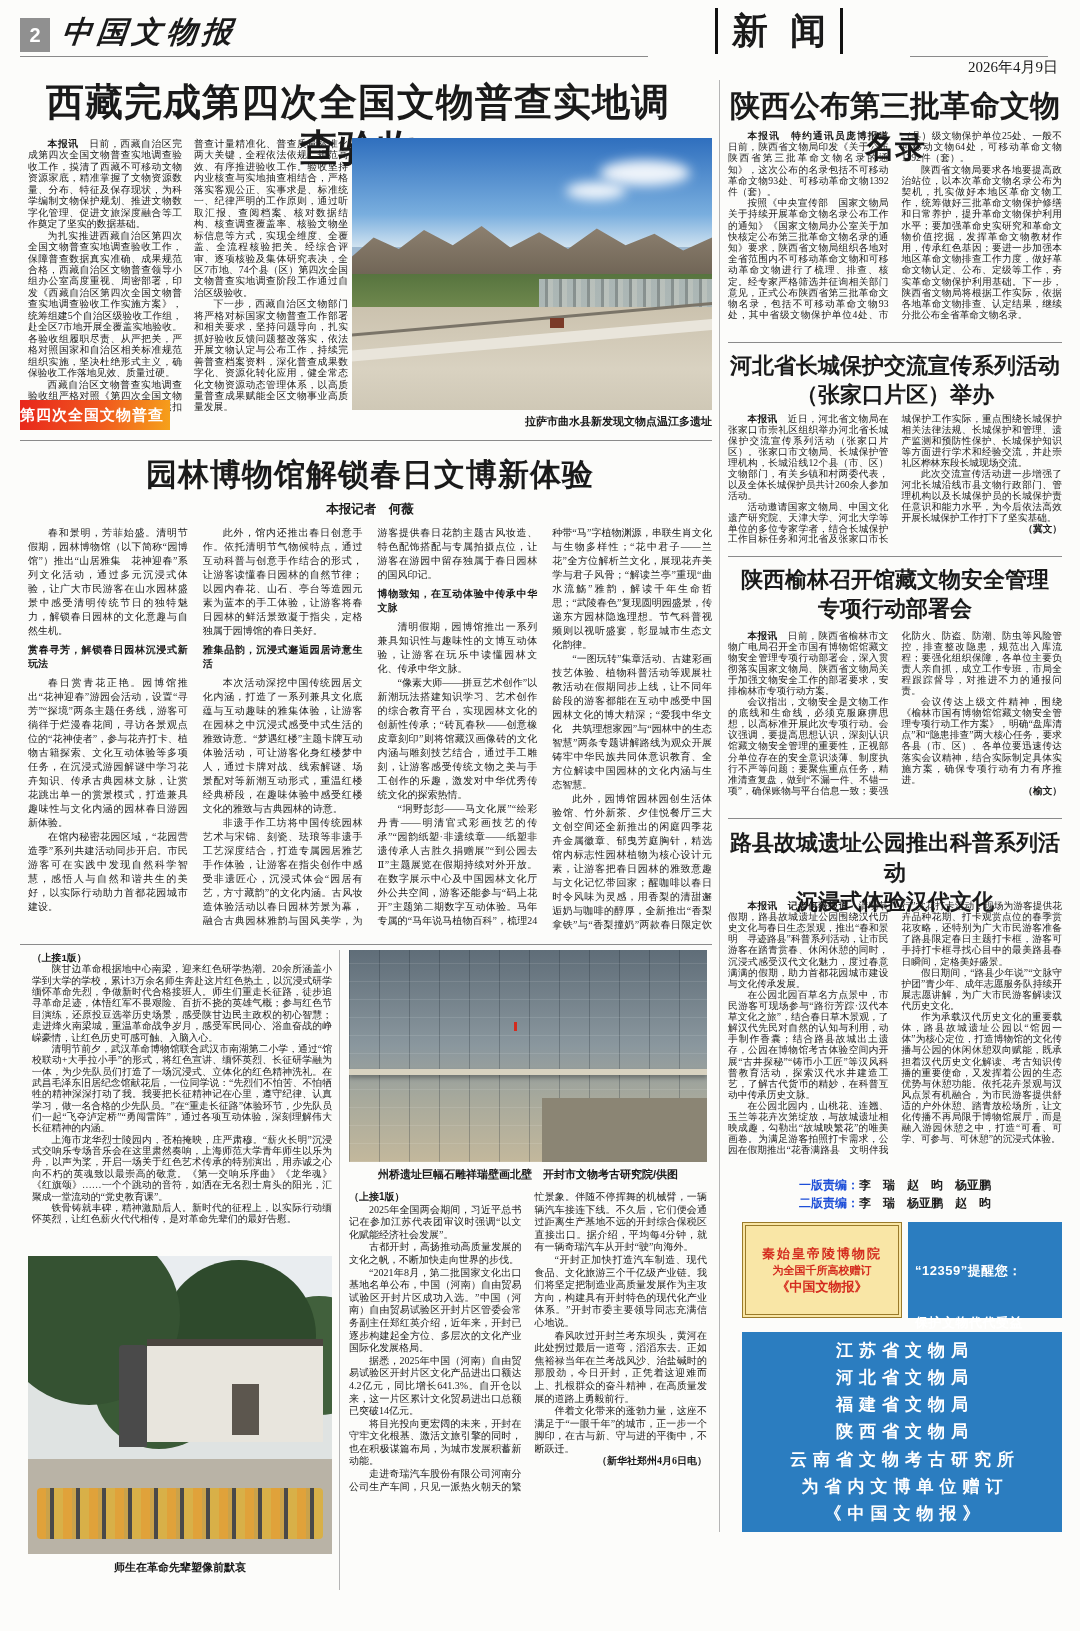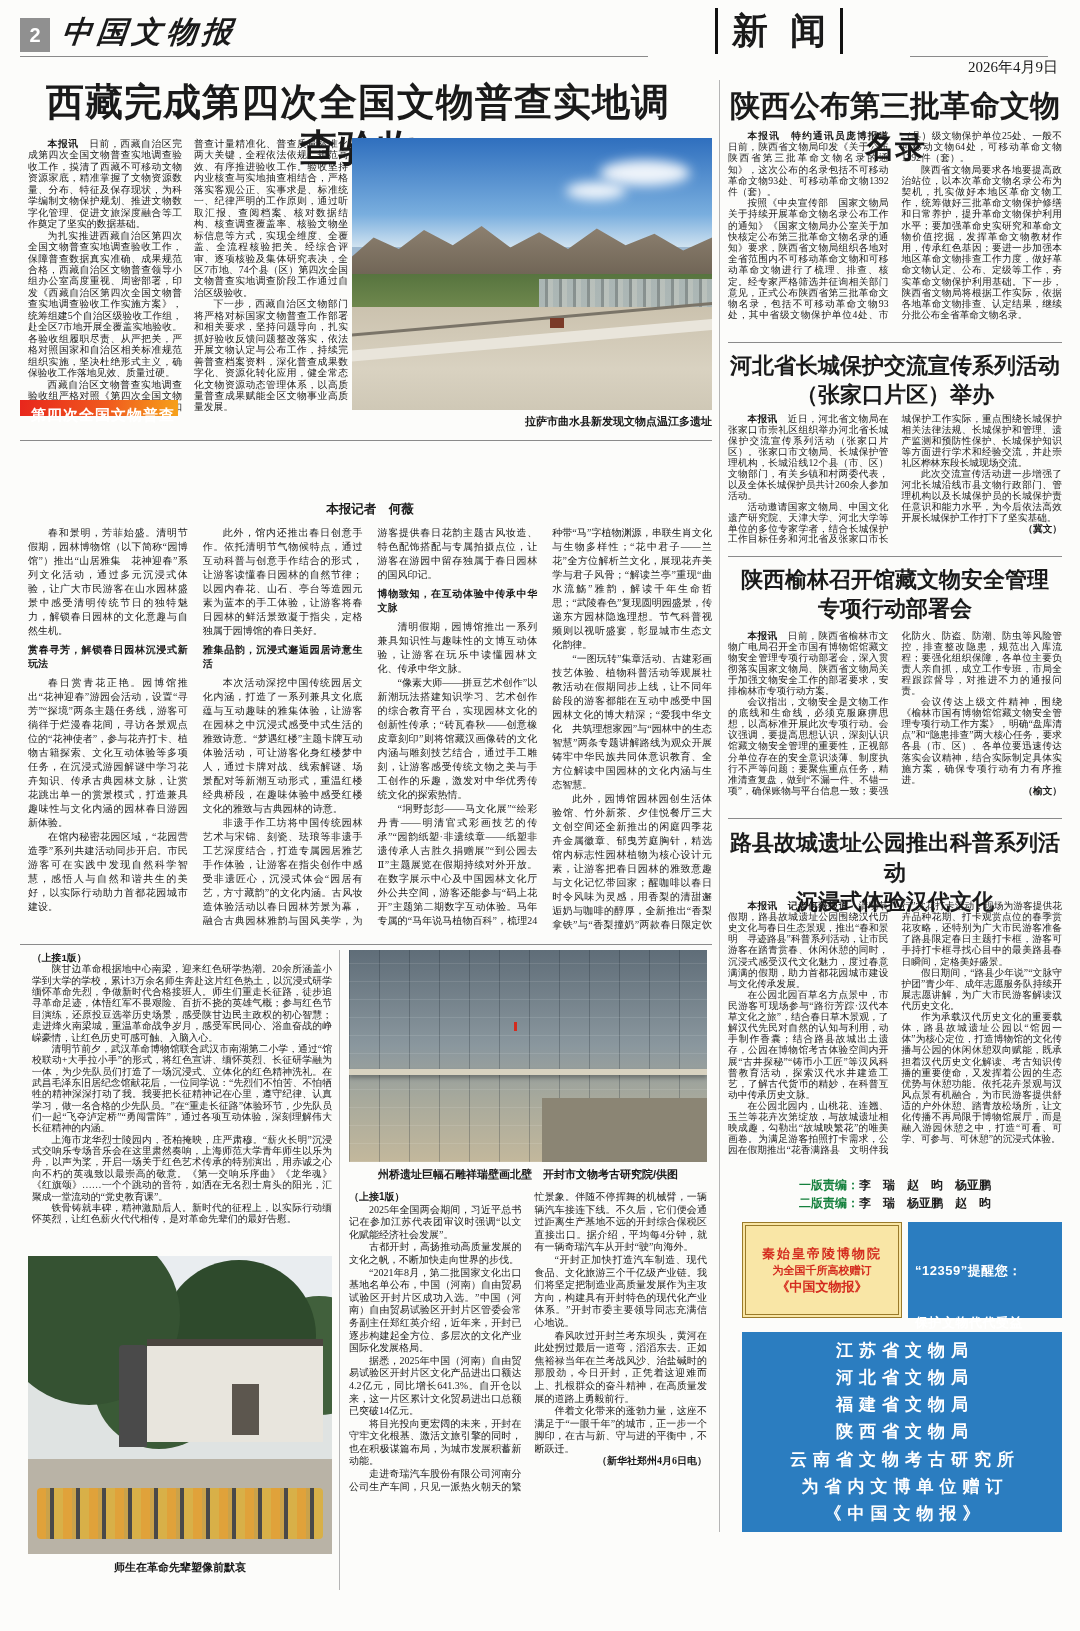--- a/index.html
+++ b/index.html
@@ -29,22 +29,22 @@
   .subhead{font-family:"Liberation Sans","DejaVu Sans",sans-serif;font-weight:700;margin:5px 0 !important;}
   .sign{text-align:right;font-weight:700;}
   .tag{font-weight:700;font-family:"Liberation Sans","DejaVu Sans",sans-serif;}
   .headline-lines .line{text-align:center;}
 
   
   #a-head{left:28px;top:80px;width:660px;text-align:center;font-size:38px;font-weight:900;letter-spacing:1px;line-height:1.2;}
   #a-body{left:28px;top:138px;width:320px;height:276px;column-count:2;column-gap:12px;font-size:9.8px;line-height:1.17;}
   #a-photo{left:352px;top:138px;width:360px;height:272px;overflow:hidden;background:#9db8d0;}
   #a-caption{left:352px;top:414px;width:360px;text-align:right;font:700 11px "Liberation Sans","DejaVu Sans",sans-serif;}
-  #banner{left:20px;top:400px;width:150px;height:16px;background:linear-gradient(100deg,#e8261c,#f05a1e 55%,#f6a21a);
-          color:#fff;font:700 15px/30px "Liberation Sans","DejaVu Sans",sans-serif;text-align:center;letter-spacing:1px;padding-left:8px;}
+  #banner{left:20px;top:400px;width:150px;height:30px;background:linear-gradient(100deg,#e8261c,#f05a1e 55%,#f6a21a);
+          color:#fff;font:700 15px/30px "Liberation Sans","DejaVu Sans",sans-serif;text-align:left;letter-spacing:1px;}
   #hr-e-top{left:20px;top:440px;width:692px;}
 
   
   #e-head{left:28px;top:454px;width:684px;text-align:center;font-size:31px;font-weight:900;letter-spacing:1px;}
   #e-byline{left:28px;top:501px;width:684px;text-align:center;font:700 12.5px "Liberation Sans","DejaVu Sans",sans-serif;}
   #e-body{left:28px;top:526px;width:684px;height:408px;column-count:4;column-gap:15px;font-size:10px;line-height:1.40;}
   #hr-bottom{left:20px;top:944px;width:692px;}
 
   
   #jx1{left:32px;top:952px;width:300px;height:300px;font-size:9.8px;line-height:1.16;}
@@ -65,21 +65,21 @@
   #c-head{left:728px;top:352px;width:334px;font:900 22px/1.3 "Liberation Sans","DejaVu Sans",sans-serif;}
   #c-body{left:728px;top:414px;width:334px;height:132px;column-count:2;column-gap:13px;font-size:9.7px;line-height:1.13;}
   #hr-d{left:728px;top:556px;width:334px;}
   #d-head{left:728px;top:566px;width:334px;font:900 22px/1.3 "Liberation Sans","DejaVu Sans",sans-serif;}
   #d-body{left:728px;top:630px;width:334px;height:180px;column-count:2;column-gap:13px;font-size:9.7px;line-height:1.14;}
   #hr-f{left:728px;top:818px;width:334px;}
   #f-head{left:728px;top:828px;width:334px;font:900 22px/1.35 "Liberation Sans","DejaVu Sans",sans-serif;}
   #f-body{left:728px;top:900px;width:334px;height:266px;column-count:2;column-gap:13px;font-size:9.7px;line-height:1.145;}
 
   #credits{left:728px;top:1176px;width:334px;text-align:center;font-weight:700;font-size:12px;line-height:1.5;}
-  .credit-label{color:#15803d;}
+  .credit-label{color:#1d4ed8;}
   .credit-names{color:#222;}
 
   
   #qin-box{left:742px;top:1222px;width:160px;height:96px;background:#f9e6a6;border:4px double #9a7a2a;box-sizing:border-box;
            display:flex;flex-direction:column;justify-content:center;gap:0;text-align:center;color:#d42b1e;
            font-family:"Liberation Sans","DejaVu Sans",sans-serif;font-weight:700;}
   #qin-box .line:nth-child(1){font-size:13px;letter-spacing:2px;}
   #qin-box .line:nth-child(2){font-size:11px;}
   #qin-box .line:nth-child(3){font-size:13px;}
   #alert-box{left:908px;top:1222px;width:154px;height:96px;background:#2b7dc0;color:#fff;padding:5px 7px;box-sizing:border-box;}
@@ -156,20 +156,21 @@
     <div class="village"></div>
     <div class="ground"></div>
     <div class="wall"></div>
     <div class="road"></div>
     <div class="temple"></div>
   </div>
   <div class="abs" id="a-caption">拉萨市曲水县新发现文物点温江多遗址</div>
   <div class="abs" id="banner">第四次全国文物普查</div>
   <div class="hline" id="hr-e-top"></div>
 
+  <div class="abs" id="e-head">园林博物馆解锁春日文博新体验</div>
   <div class="abs" id="e-byline">本报记者　何薇</div>
   <div class="abs body-text" id="e-body">
       <p class="para">春和景明，芳菲始盛。清明节假期，园林博物馆（以下简称“园博馆”）推出“山居雅集　花神迎春”系列文化活动，通过多元沉浸式体验，让广大市民游客在山水园林盛景中感受清明传统节日的独特魅力，解锁春日园林的文化意趣与自然生机。</p>
       <p class="subhead">赏春寻芳，解锁春日园林沉浸式新玩法</p>
       <p class="para">春日赏青花正艳。园博馆推出“花神迎春”游园会活动，设置“寻芳”“探境”两条主题任务线，游客可徜徉于烂漫春花间，寻访各景观点位的“花神使者”，参与花卉打卡、植物古籍探索、文化互动体验等多项任务，在沉浸式游园解谜中学习花卉知识、传承古典园林文脉，让赏花跳出单一的赏景模式，打造兼具趣味性与文化内涵的园林春日游园新体验。</p>
       <p class="para">在馆内秘密花园区域，“花园营造季”系列共建活动同步开启。市民游客可在实践中发现自然科学智慧，感悟人与自然和谐共生的美好，以实际行动助力首都花园城市建设。</p>
       <p class="para">此外，馆内还推出春日创意手作。依托清明节气物候特点，通过互动科普与创意手作结合的形式，让游客读懂春日园林的自然节律；以园内春花、山石、亭台等造园元素为蓝本的手工体验，让游客将春日园林的鲜活景致凝于指尖，定格独属于园博馆的春日美好。</p>
       <p class="subhead">雅集品韵，沉浸式邂逅园居诗意生活</p>
       <p class="para">本次活动深挖中国传统园居文化内涵，打造了一系列兼具文化底蕴与互动趣味的雅集体验，让游客在园林之中沉浸式感受中式生活的雅致诗意。“梦遇红楼”主题卡牌互动体验活动，可让游客化身红楼梦中人，通过卡牌对战、线索解谜、场景配对等新潮互动形式，重温红楼经典桥段，在趣味体验中感受红楼文化的雅致与古典园林的诗意。</p>
       <p class="para">非遗手作工坊将中国传统园林艺术与宋锦、刻瓷、珐琅等非遗手工艺深度结合，打造专属园居雅艺手作体验，让游客在指尖创作中感受非遗匠心，沉浸式体会“园居有艺，方寸藏韵”的文化内涵。古风妆造体验活动以春日园林芳景为幕，融合古典园林雅韵与国风美学，为游客提供春日花韵主题古风妆造、特色配饰搭配与专属拍摄点位，让游客在游园中留存独属于春日园林的国风印记。</p>

